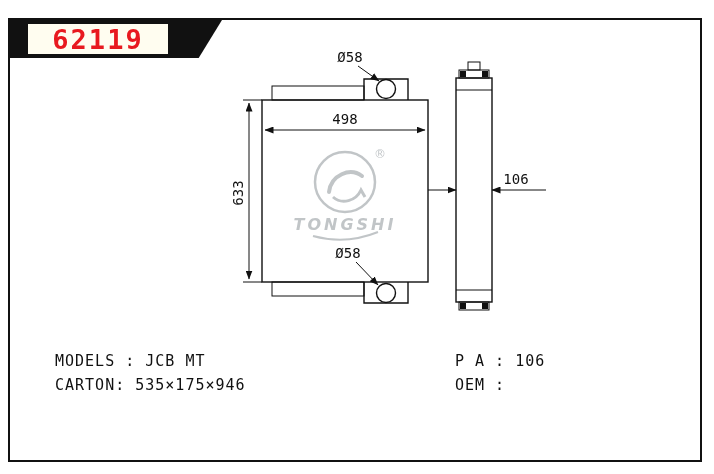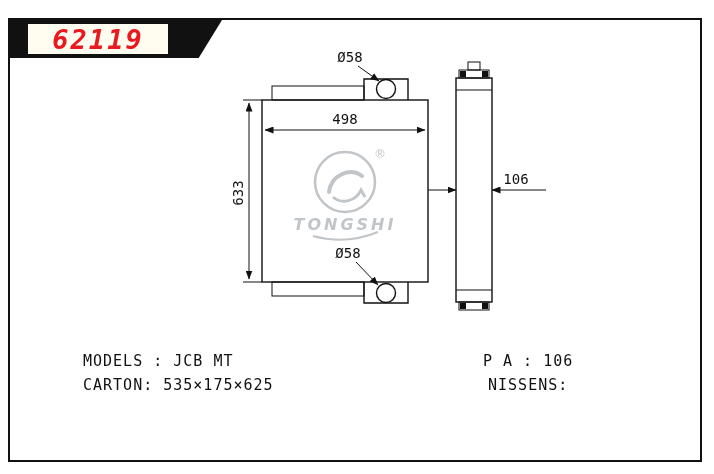--- a/index.html
+++ b/index.html
@@ -13,21 +13,21 @@
     border:2px solid #111;box-sizing:border-box;
   }
   .banner{
     position:absolute;left:10px;top:20px;width:212px;height:38px;
     background:#111;
     clip-path:polygon(0 0,100% 0,89% 100%,0 100%);
     z-index:3;
   }
   .banner-inner{
     position:absolute;left:18px;top:4px;width:140px;height:30px;
-    background:#fffdf0;display:flex;align-items:center;justify-content:center;font-style:italic;
+    background:#fffdf0;display:flex;align-items:center;justify-content:center;
   }
   .banner-num{
     color:#e8191f;font-weight:700;font-size:27px;letter-spacing:2px;
     font-family:"DejaVu Sans Mono",monospace;
   }
   svg.drawing{position:absolute;left:0;top:0;z-index:1;}
   .ln{stroke:#111;stroke-width:1.4;fill:none;}
   .ln-thin{stroke:#111;stroke-width:1;fill:none;}
   .dim{stroke:#111;stroke-width:1;fill:none;}
   .dim-text{font:14px "DejaVu Sans Mono",monospace;fill:#111;text-anchor:middle;}
@@ -35,22 +35,22 @@
   .wm-stroke{stroke:#8f969b;fill:none;}
   .wm-text{font:italic 700 16px "DejaVu Sans",sans-serif;fill:#8f969b;
     letter-spacing:3px;text-anchor:middle;}
   .wm-reg{font:12px "DejaVu Sans",sans-serif;fill:#8f969b;text-anchor:middle;}
   .specs{
     position:absolute;left:0;top:349px;width:714px;z-index:2;
     font-size:15px;line-height:24px;color:#111;letter-spacing:1px;
     white-space:nowrap;
   }
   .specs-left{position:absolute;left:55px;top:0;}
-  .specs-right{position:absolute;left:455px;top:0;text-align:center;}
-  .spec-line{height:24px;margin-left:28px;}
+  .specs-right{position:absolute;left:455px;top:0;}
+  .spec-line{height:24px;}
 </style>
 </head>
 <body>
 
 <div class="frame"></div>
 
 <div class="banner">
   <div class="banner-inner">
     <span class="banner-num">62119</span>
   </div>
@@ -116,19 +116,19 @@
     <path class="wm-stroke" d="M333,197 C342,205 356,201 361,190 L365,197" stroke-width="3"></path>
     <text class="wm-reg" x="380" y="158">®</text>
     <text class="wm-text" x="345" y="230">TONGSHI</text>
     <path class="wm-stroke" d="M313,236 Q346,245 378,232" stroke-width="2"></path>
   </g>
 </svg>
 
 <div class="specs">
   <div class="specs-left">
     <div class="spec-line">MODELS : JCB MT</div>
-    <div class="spec-line">CARTON: 535×175×625</div>
+    <div class="spec-line">CARTON: 535×175×946</div>
   </div>
   <div class="specs-right">
     <div class="spec-line">P A : 106</div>
-    <div class="spec-line">NISSENS:</div>
+    <div class="spec-line">OEM :</div>
   </div>
 </div>
 
 </body></html>

